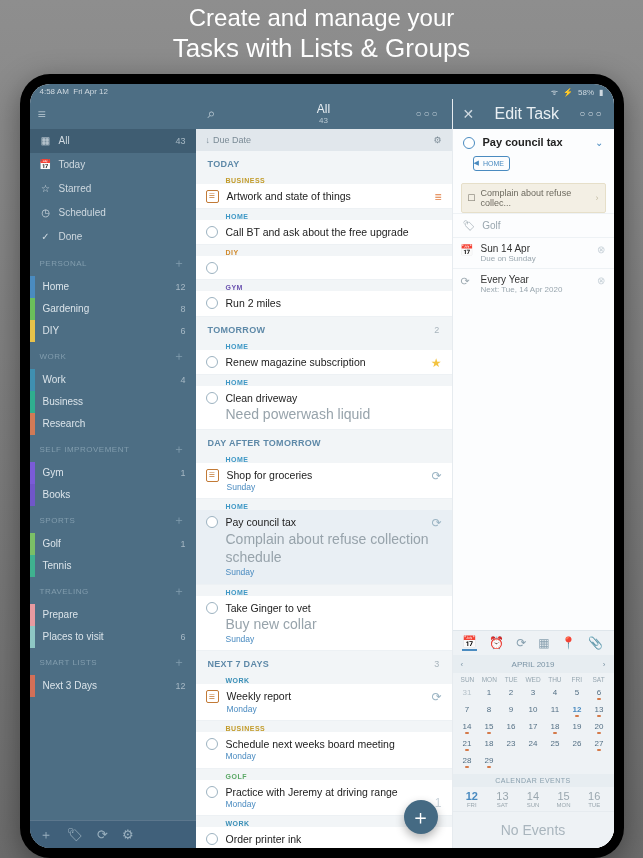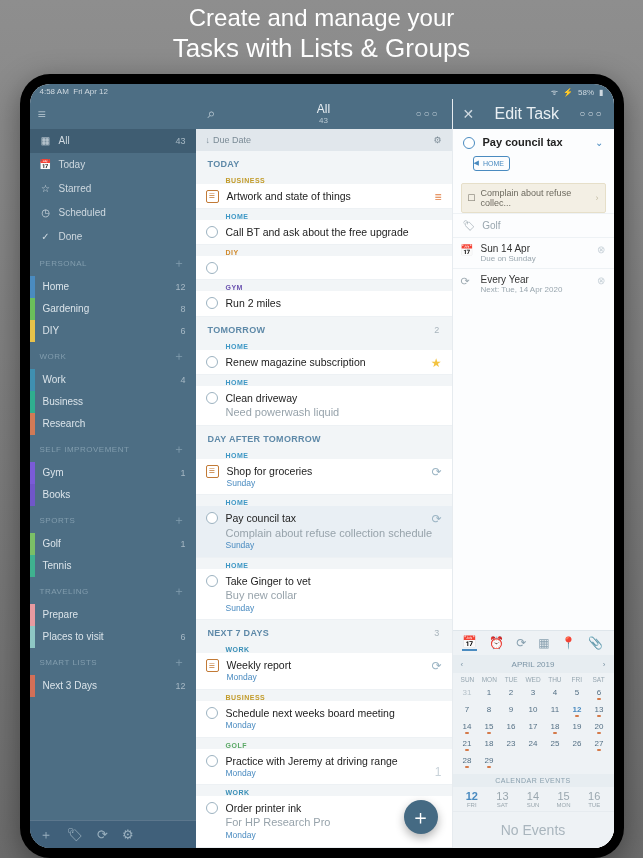--- a/index.html
+++ b/index.html
@@ -49,21 +49,21 @@
 .grp-hdr { padding:8px 12px 4px; font-size:9px; font-weight:600; color:#5e89a8; letter-spacing:.3px; display:flex; justify-content:space-between;}
 .grp-hdr .cnt{color:#a8b4bc;font-weight:400;}
 .cat { font-size:7px; font-weight:600; letter-spacing:.5px; padding:4px 12px 0 30px; }
 .cat.BUSINESS{color:#c29b2a;} .cat.HOME{color:#3e97c5;} .cat.DIY{color:#d18b2e;} .cat.GYM{color:#6b53b0;} .cat.WORK{color:#3a8fb7;} .cat.GOLF{color:#5aa865;}
 .task { background:#fff; border-bottom:1px solid #edf1f4; padding:5px 12px 5px 10px; display:flex; align-items:flex-start; gap:8px; position:relative;}
 .task.selected{background:#e9eff4;}
 .circle { width:12px; height:12px; border:1.5px solid #9db3c1; border-radius:50%; margin-top:1px; flex-shrink:0; background:#fff;}
 .calbox { width:13px;height:13px;border:1.5px solid #c27a36;border-radius:2px;margin-top:1px;flex-shrink:0;display:flex;align-items:center;justify-content:center;font-size:7px;color:#c27a36;}
 .task-body { flex:1; line-height:1.35; }
 .task-title { font-size:10.5px; color:#222; font-weight:500;}
-.task-sub { font-size:11px; color:#97a3ab; }
+.task-sub { font-size:14px; color:#97a3ab; }
 .task-due { font-size:8.5px; color:#4a8bc0; }
 .task-right { position:absolute; right:10px; top:6px; font-size:12px; color:#c8d2d9; }
 .star{color:#f3c340;}
 .hamico{color:#e07a3e;}
 .repico{color:#9cb5c4;}
 
 .fab { position:absolute; right:14px; bottom:14px; width:34px; height:34px; border-radius:50%; background:#456a83; color:#fff; display:flex; align-items:center; justify-content:center; font-size:20px; box-shadow:0 4px 10px rgba(0,0,0,.3); }
 
 
 .detail { width:162px; background:#fcfdfe; display:flex; flex-direction:column; font-size:10px; color:#555; border-left:1px solid #e6ebef;}

